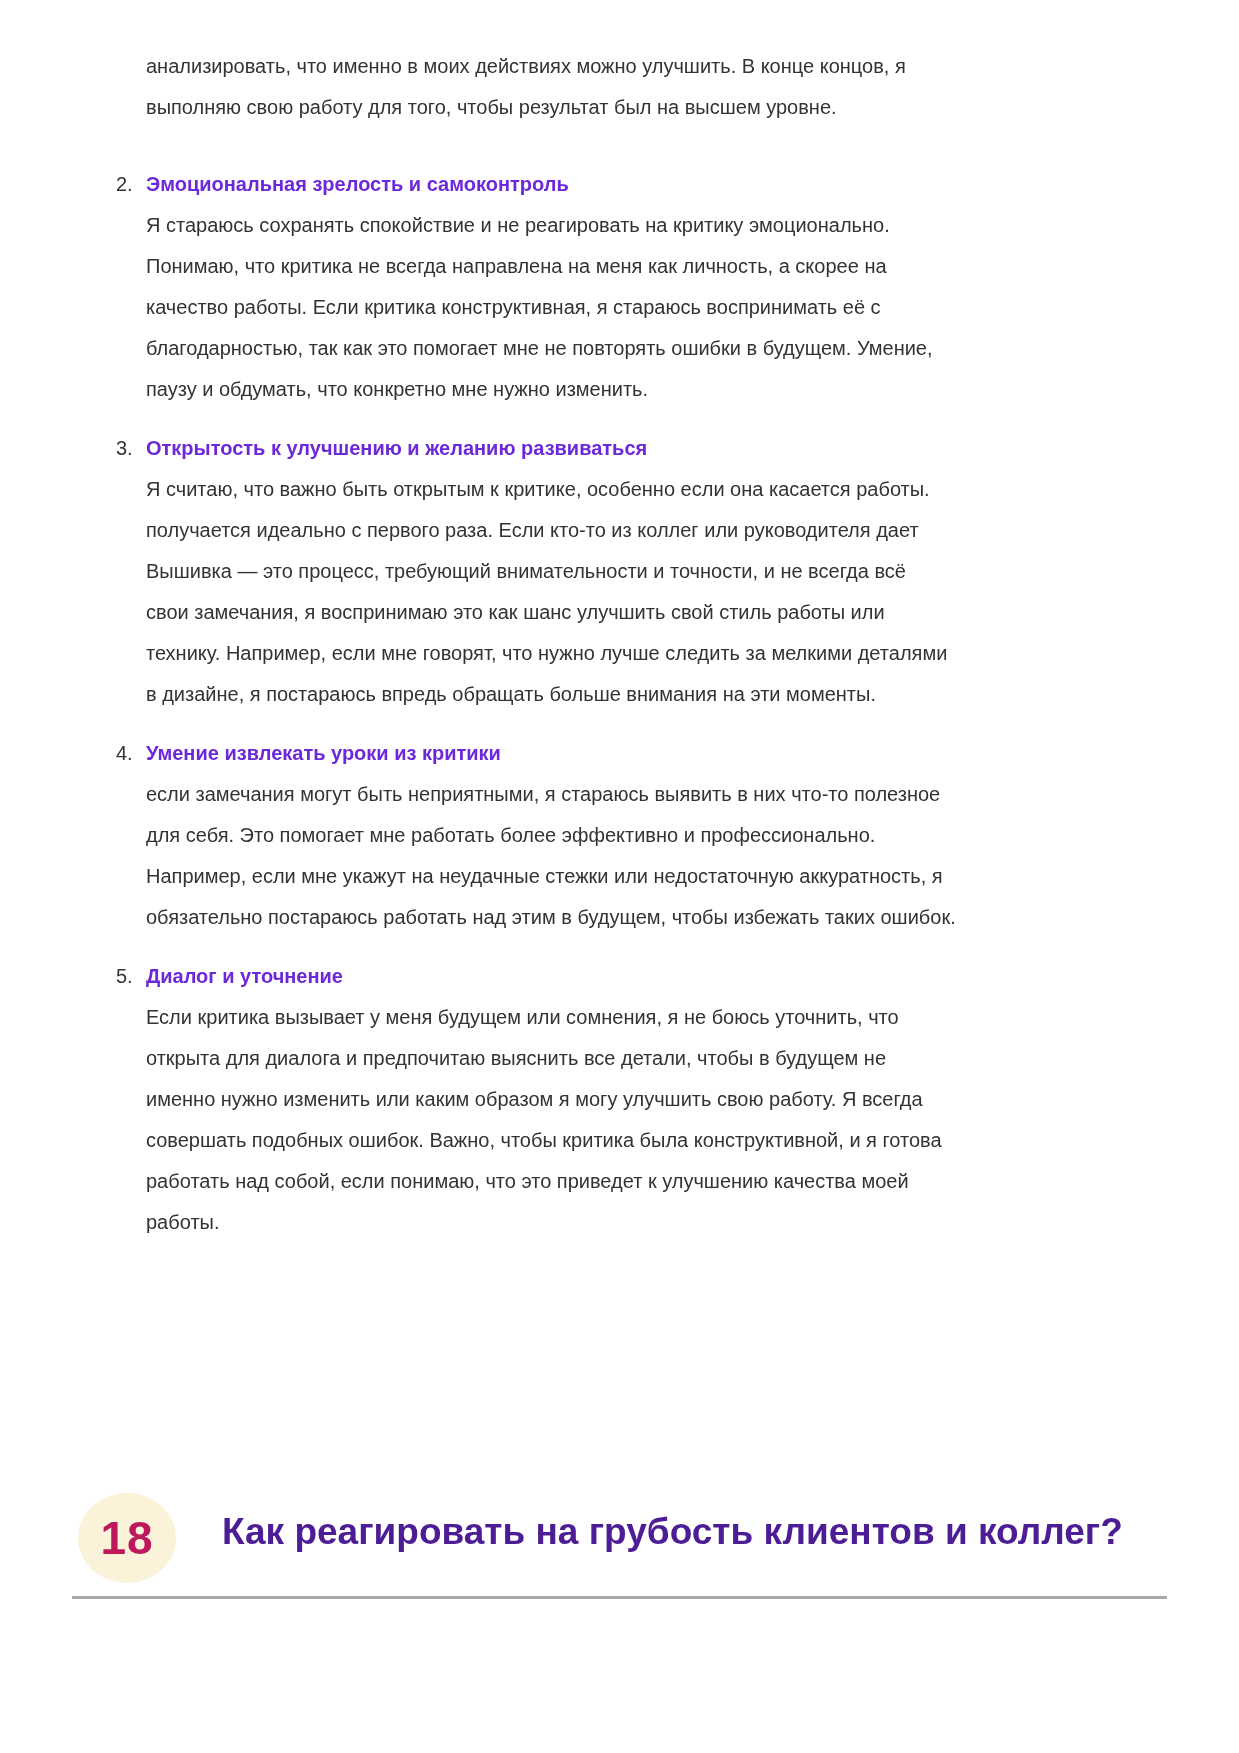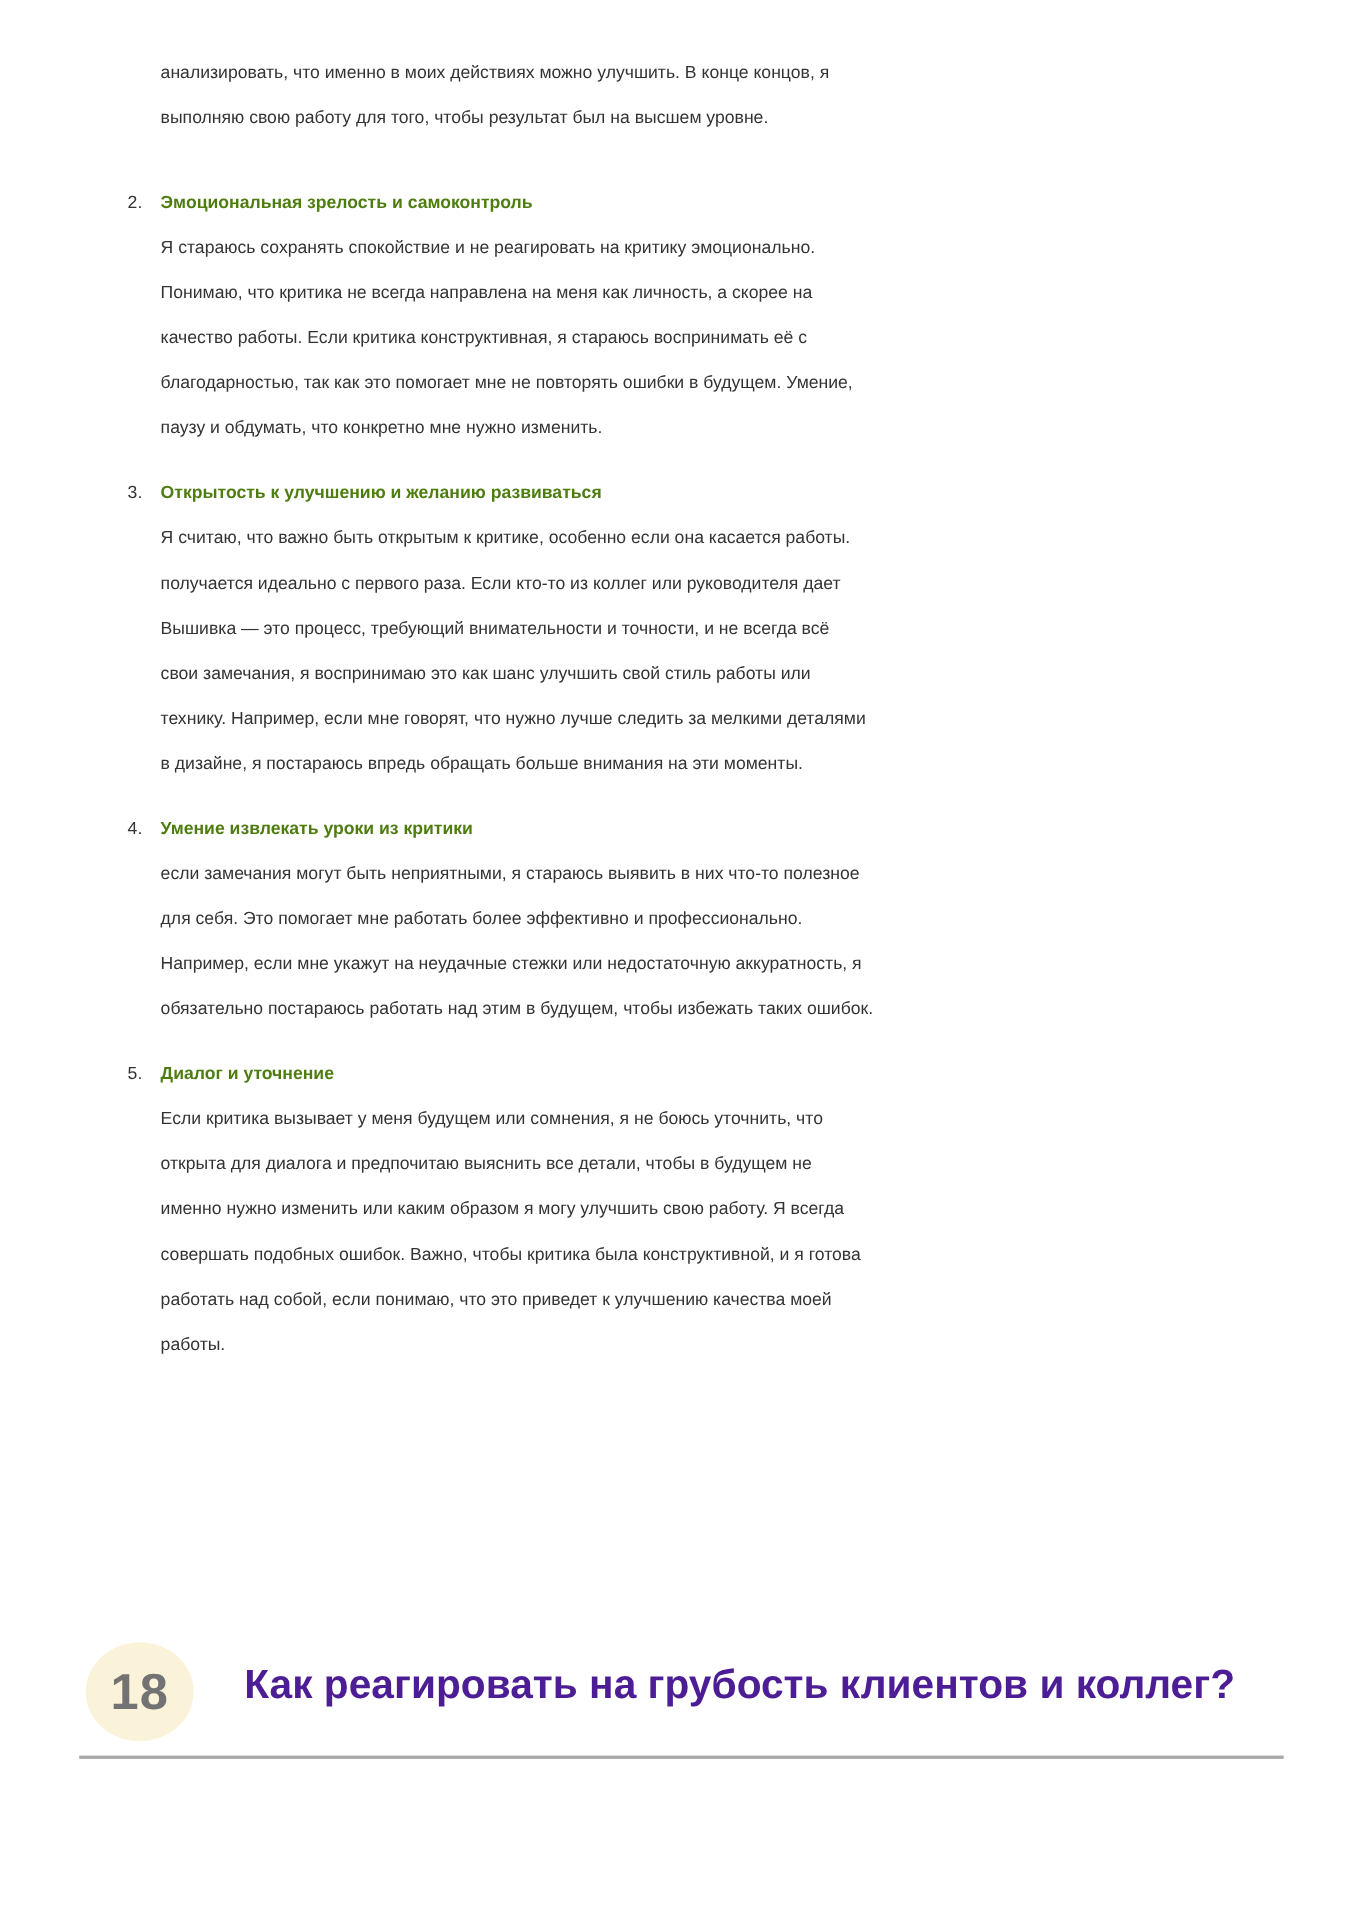--- a/index.html
+++ b/index.html
@@ -10,30 +10,30 @@
     color: #333333;
   }
   .doc {
     position: relative;
     width: 1239px; height: 1753px;
     box-sizing: border-box;
     padding: 46px 0 0 146px;
     overflow: hidden;
   }
   .line {
-    font-size: 16px;
+    font-size: 20px;
     line-height: 41px;
     white-space: nowrap;
     color: #333333;
   }
   .intro { margin-bottom: 36px; }
   .items { list-style: none; margin: 0; padding: 0; }
   .item { position: relative; }
   .item + .item { margin-top: 18px; }
-  .item .head .title { font-weight: bold; color: #4d7c0f; text-align: right; }
+  .item .head .title { font-weight: bold; color: #6d28d9; text-align: right; }
   .item .num {
     position: absolute;
     left: -30px;
     font-weight: normal;
     color: #333333;
   }
   .footer {
     position: absolute;
     left: 78px; top: 1493px;
     display: flex;
@@ -42,21 +42,21 @@
   .badge {
     width: 98px; height: 90px;
     border-radius: 50%;
     background: #faf3da;
     display: flex; align-items: center; justify-content: center;
     flex: 0 0 auto;
   }
   .badge span {
     font-size: 46px;
     font-weight: bold;
-    color: #737373;
+    color: #be185d;
     letter-spacing: 1px;
   }
   .section-title {
     margin: 0 0 12px 46px;
     font-size: 37px;
     font-weight: bold;
     color: #4c1d95;
     white-space: nowrap;
   }
   .divider {

